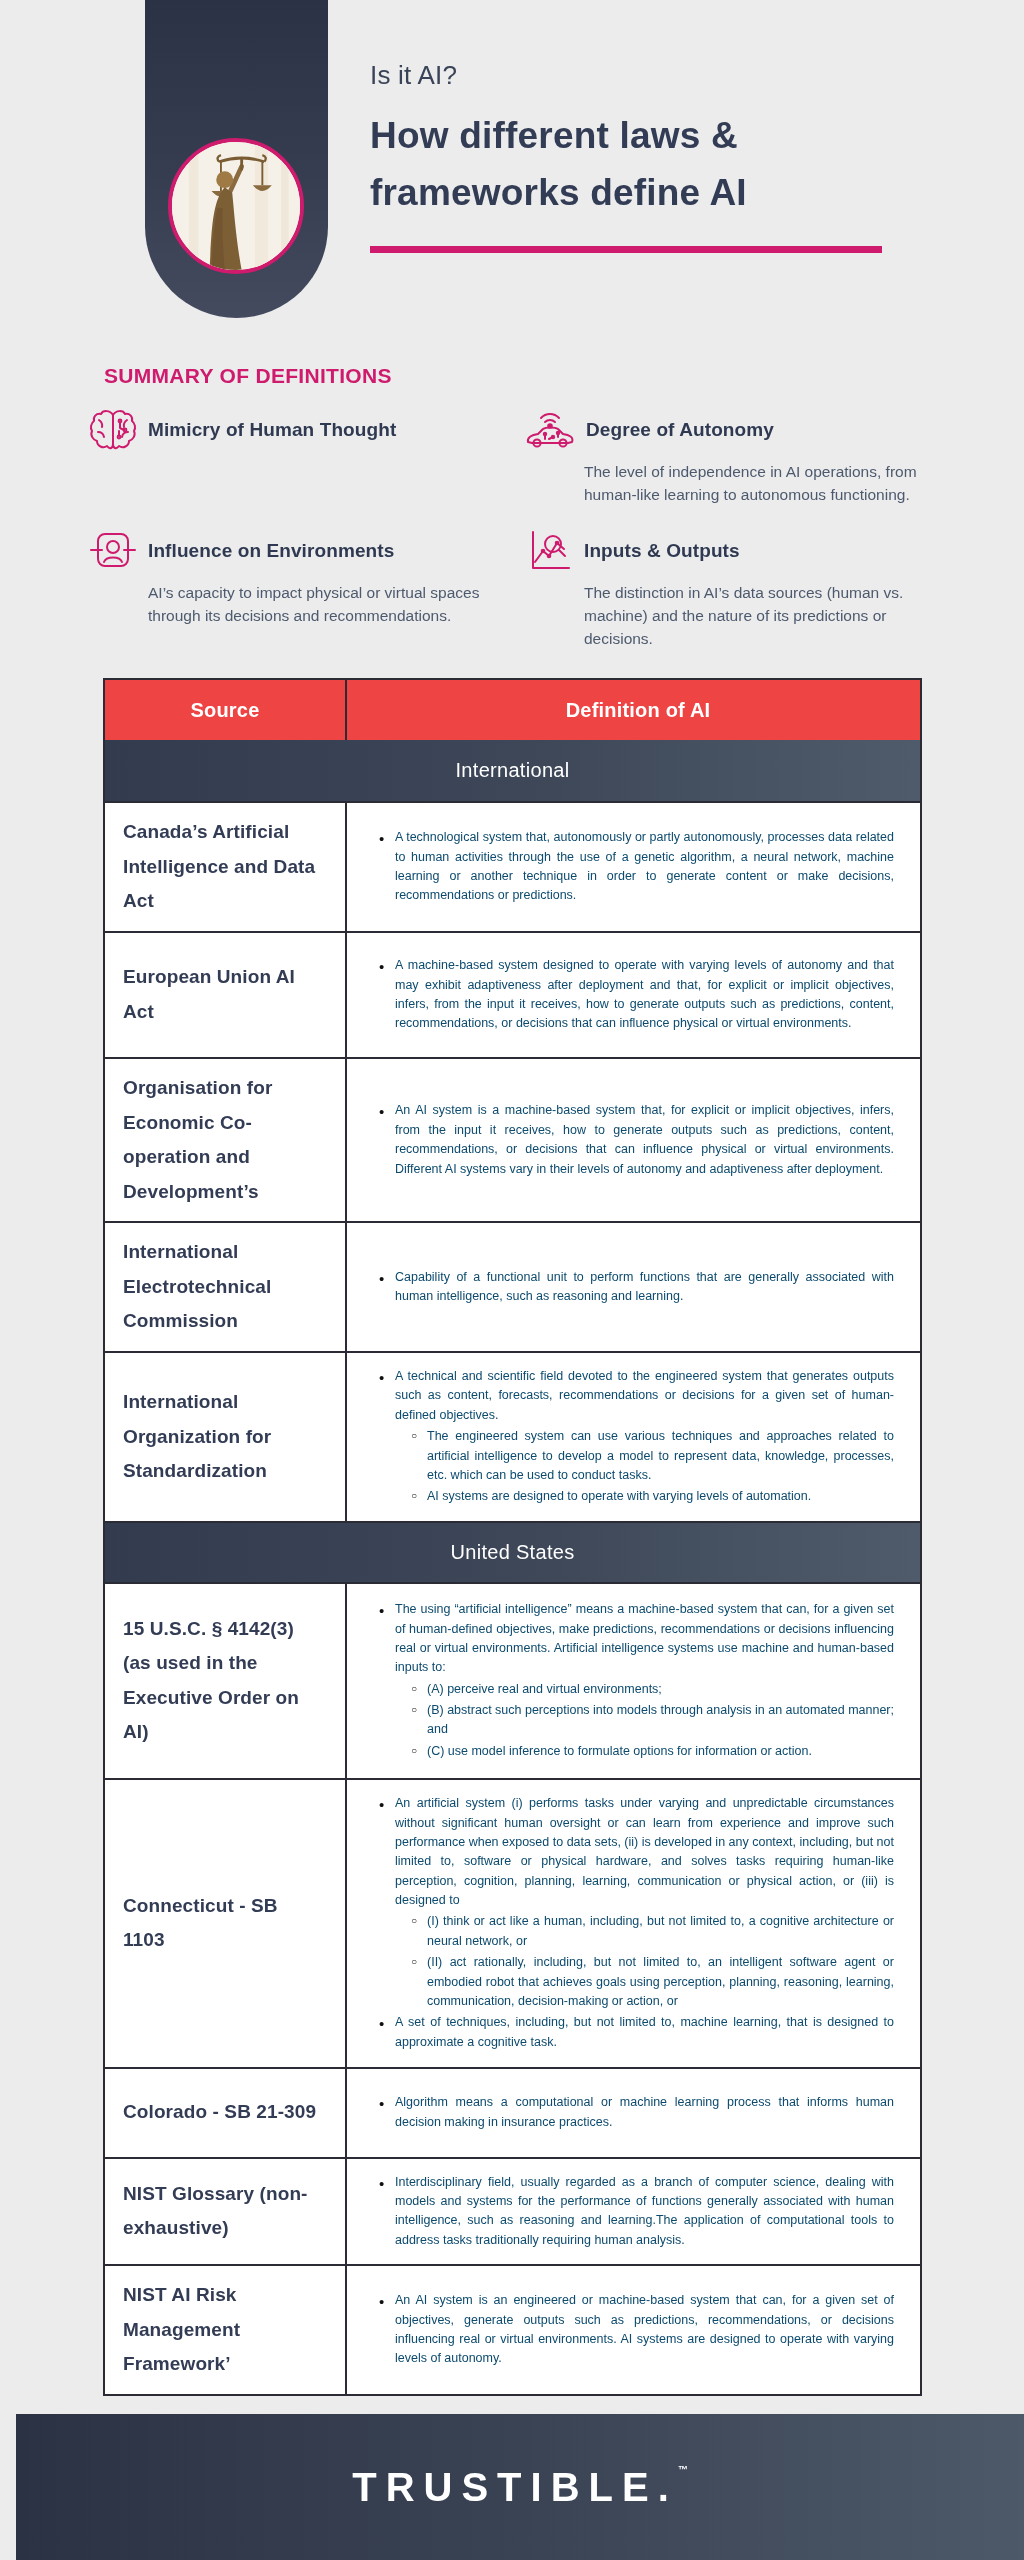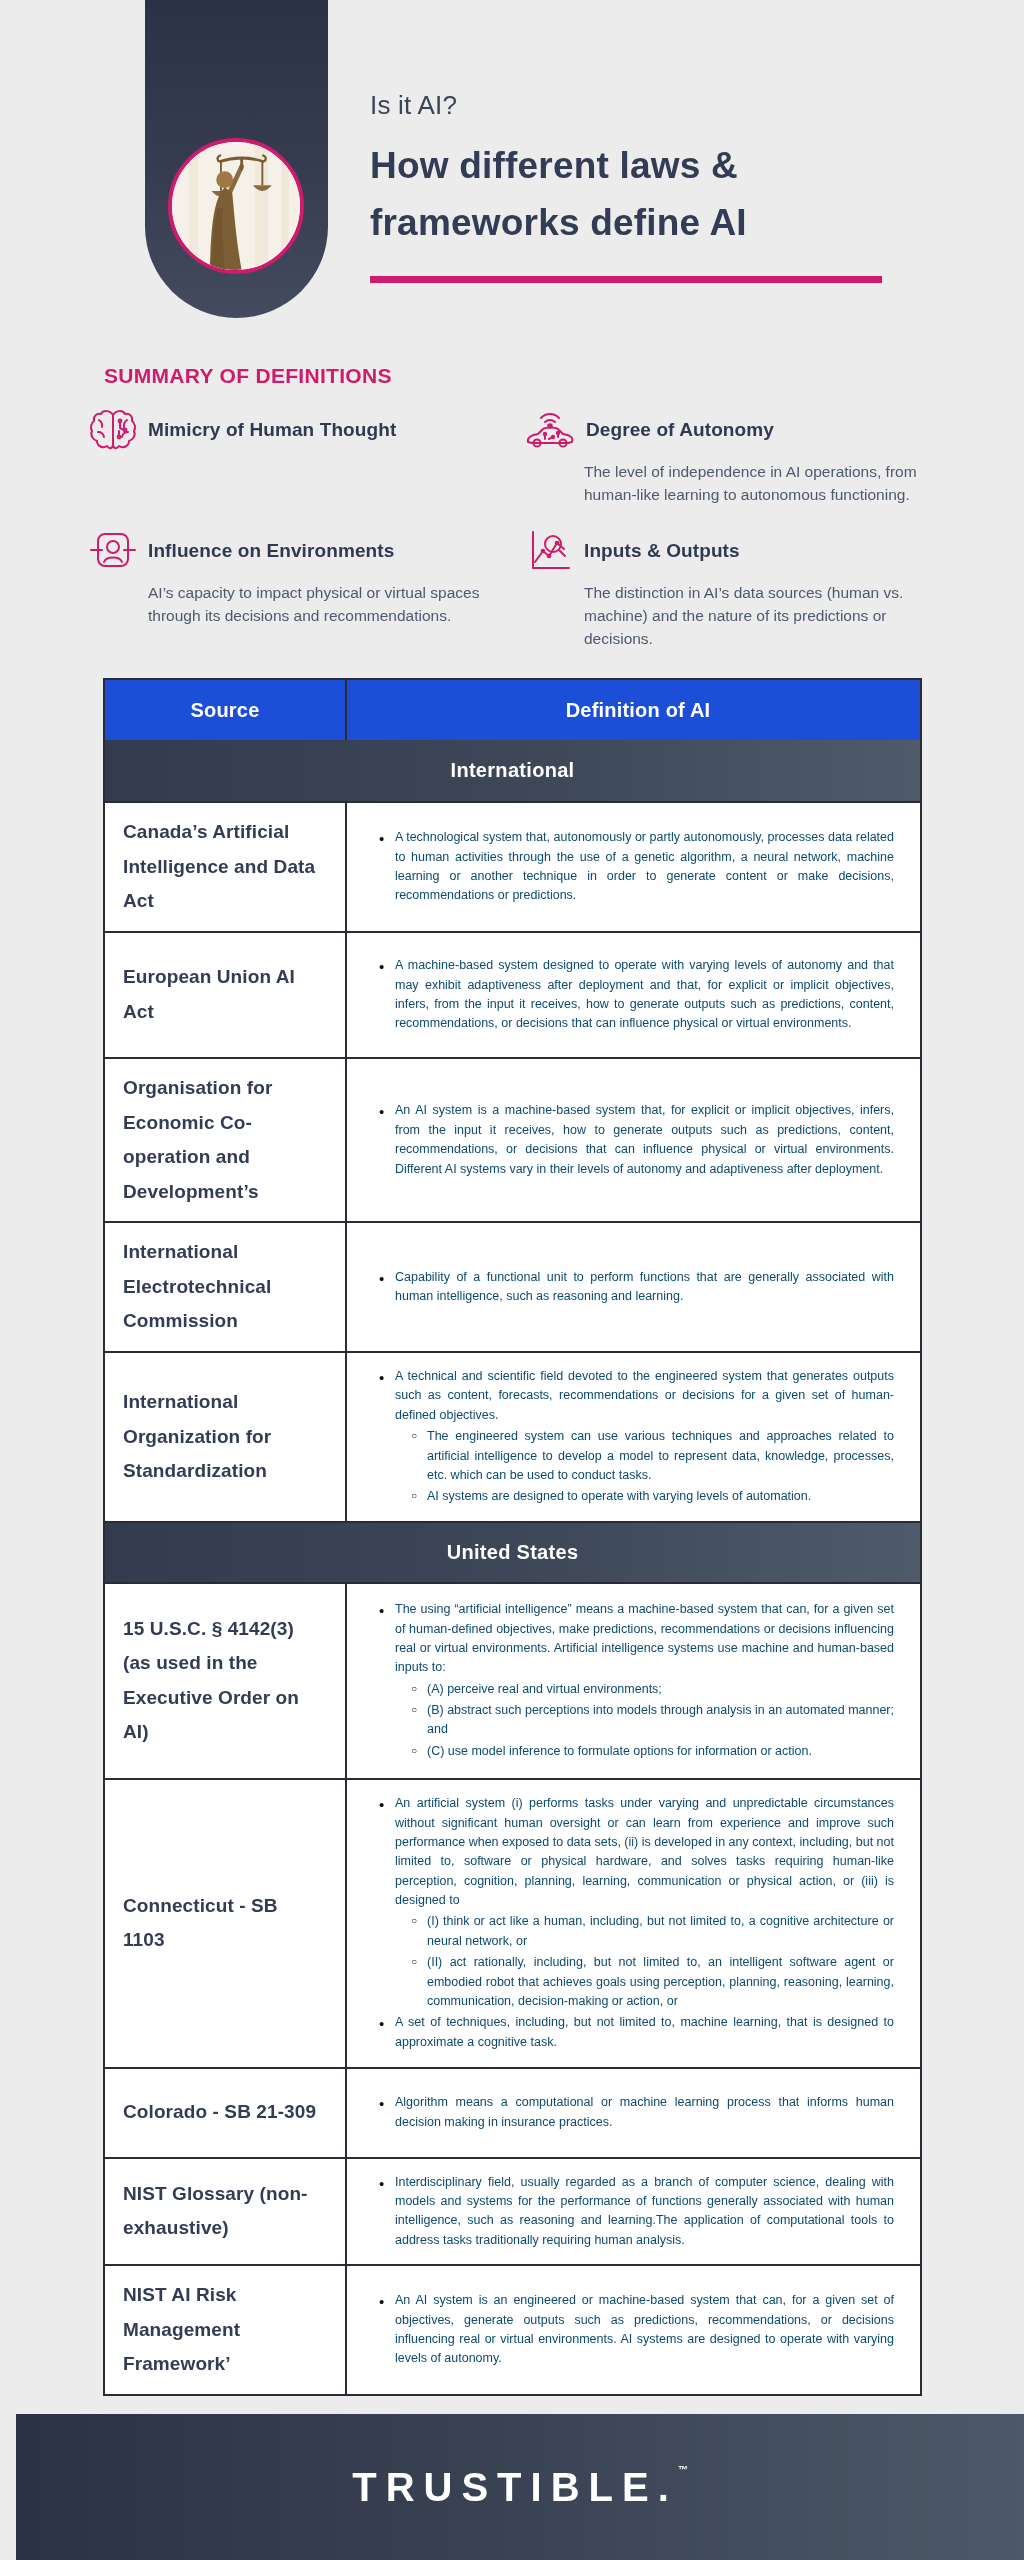--- a/index.html
+++ b/index.html
@@ -15,21 +15,21 @@
   .hero-pill {
     position:absolute; left:145px; top:0; width:183px; height:318px;
     background:linear-gradient(180deg,#2c3245 0%,#363d50 55%,#444b5e 100%);
     border-radius:0 0 92px 92px;
   }
   .hero-photo {
     position:absolute; left:168px; top:138px; width:136px; height:136px;
     border-radius:50%; border:4px solid #ce1b6d; overflow:hidden; background:#f6f1e8;
   }
   .hero-photo svg { display:block; width:100%; height:100%; }
-  .hero-text { position:absolute; left:370px; top:90px; }
+  .hero-text { position:absolute; left:370px; top:60px; }
   .kicker { font-size:26px; color:#3a4458; font-weight:500; letter-spacing:0.2px; }
   .title { margin-top:16px; font-size:37px; font-weight:700; color:#333c55; line-height:1.55; letter-spacing:0.2px; }
   .title-rule { margin-top:24px; width:512px; height:7px; background:#ce1b6d; }
 
   
   .summary-heading {
     margin:20px 0 0 104px; color:#ce1b6d; font-size:21px; font-weight:700; letter-spacing:0.3px;
   }
   .summary-grid {
     display:grid; grid-template-columns:1fr 1fr; column-gap:26px; row-gap:8px;
@@ -40,27 +40,27 @@
   .sum-icon { flex:0 0 50px; display:flex; align-items:center; justify-content:center; }
   .sum-title { font-size:19px; font-weight:700; color:#2f3a52; letter-spacing:0.1px; }
   .sum-desc {
     margin:4px 0 10px 60px; font-size:15.5px; color:#4d5a6e; line-height:1.5; max-width:372px;
   }
 
   
   .tbl {
     margin:18px 0 0 103px; width:819px; border:2px solid #2b2b35; background:#ffffff;
   }
-  .tbl-head { display:grid; grid-template-columns:242px 1fr; background:#1d4ed8; height:60px;gap:9px; }
+  .tbl-head { display:grid; grid-template-columns:242px 1fr; background:#ef4444; height:60px;gap:9px; }
   .th { display:flex; align-items:center; justify-content:center; color:#ffffff; font-size:20px; font-weight:700; letter-spacing:0.2px; }
   .th-source { border-right:2px solid #2b2b35; }
   .tbl-band {
     height:61px; display:flex; align-items:center; justify-content:center;
     background:linear-gradient(90deg,#333b4e 0%,#3e4859 55%,#4f5b6a 100%);
-    color:#ffffff; font-size:20px; font-weight:700; letter-spacing:0.3px;
+    color:#ffffff; font-size:20px; font-weight:400; letter-spacing:0.3px;
     border-top:2px solid #2b2b35;
   }
   .row { display:grid; grid-template-columns:242px 1fr; border-top:2px solid #2b2b35; background:#ffffff; }
   .cell-src {
     display:flex; align-items:center; padding:12px 24px 12px 18px; border-right:2px solid #2b2b35;
     font-size:19px; font-weight:600; color:#333c55; line-height:1.82; letter-spacing:0.1px;
   }
   .cell-def { display:flex; align-items:center; padding:14px 26px 14px 22px; }
   .cell-def ul { list-style:none; width:100%; }
   .cell-def li {

